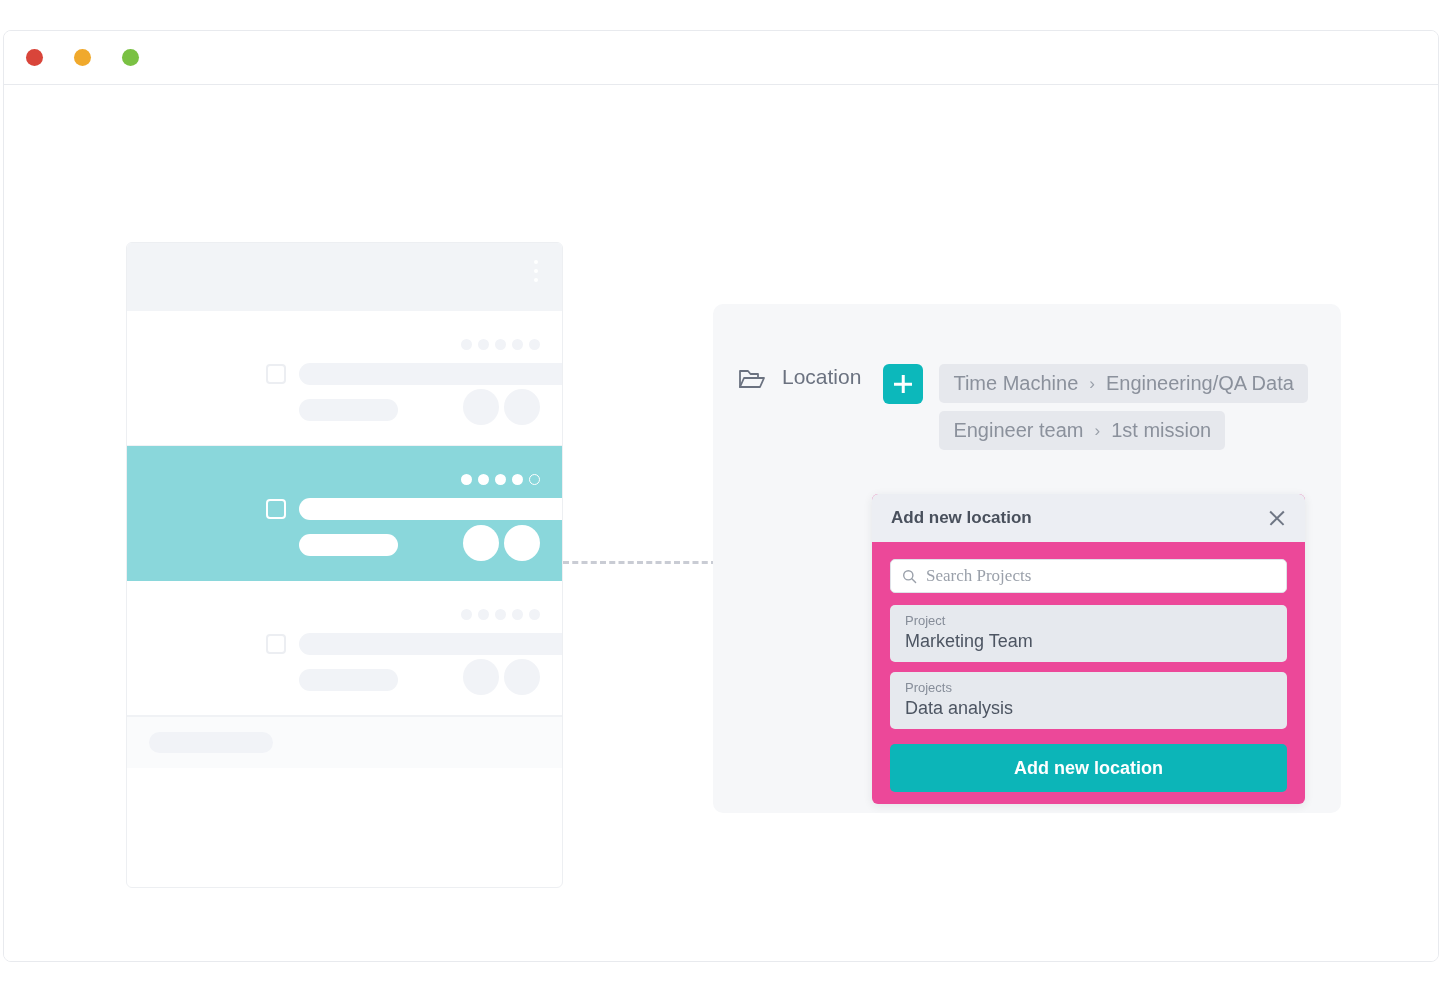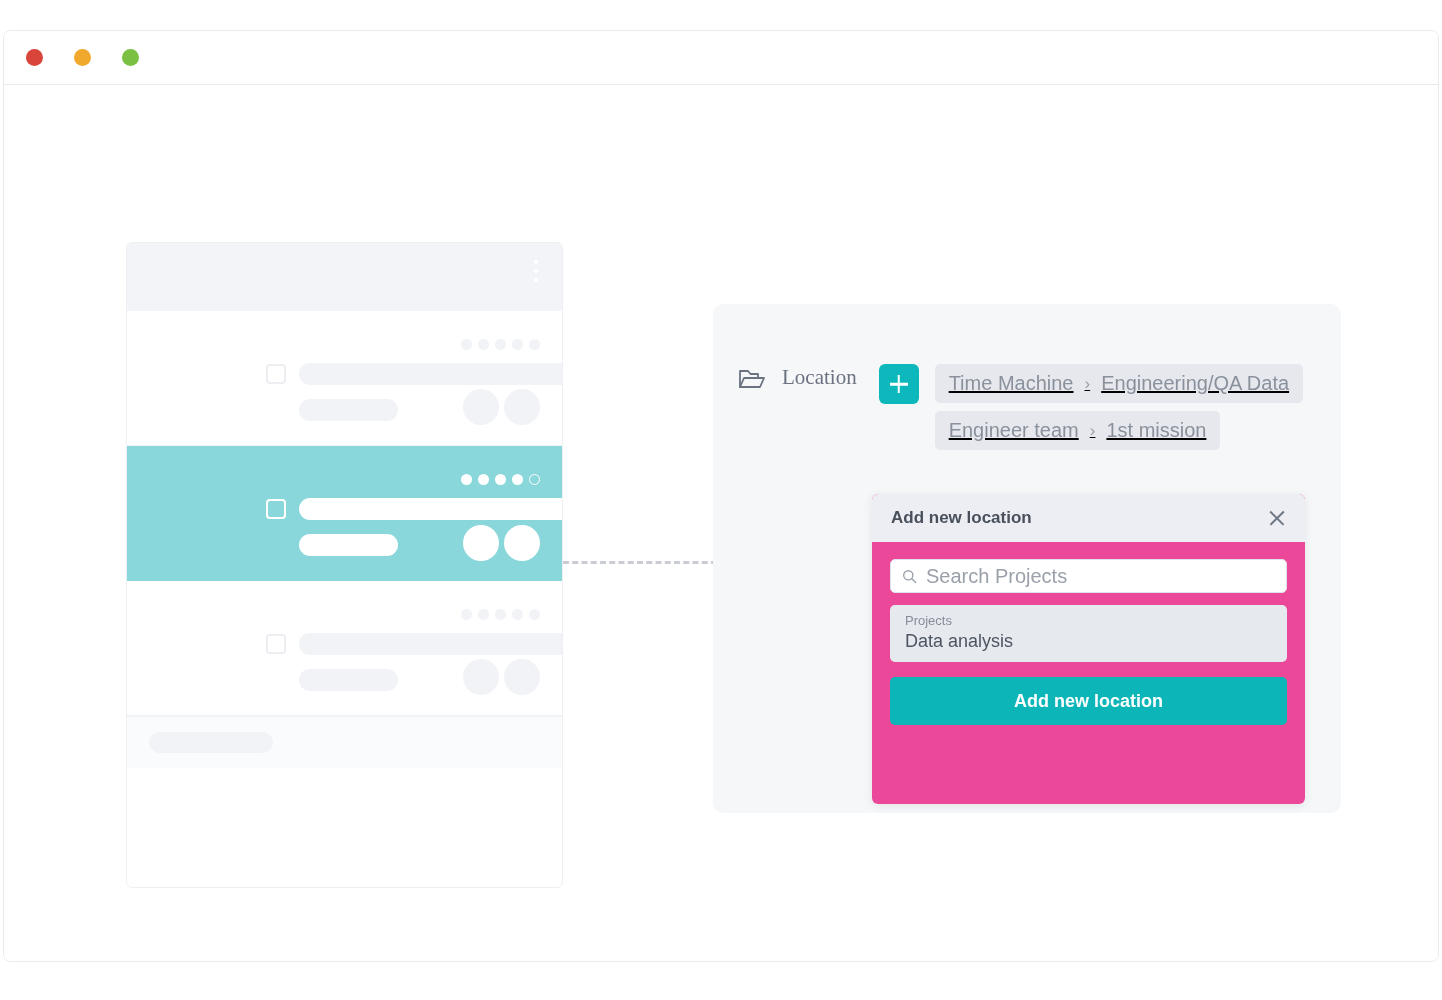--- a/index.html
+++ b/index.html
@@ -200,21 +200,20 @@
   }
 
   .folder-icon { width: 28px; height: 24px; margin-top: 3px; flex: none; }
 
   .loc-label {
     font-size: 21px;
     color: #6b7280;
     margin-left: 16px;
     margin-top: 1px;
     white-space: nowrap;
-    font-family: Liberation Serif, serif;
   }
 
   .plus-btn {
     width: 40px;
     height: 40px;
     background: #0cb8bb;
     border-radius: 6px;
     margin-left: 22px;
     flex: none;
     position: relative;
@@ -229,21 +228,20 @@
   }
   .plus-btn::before { width: 18px; height: 2.5px; transform: translate(-50%,-50%); }
   .plus-btn::after  { width: 2.5px; height: 18px; transform: translate(-50%,-50%); }
 
   .crumbs {
     margin-left: 16px;
     display: flex;
     flex-direction: column;
     gap: 8px;
     align-items: flex-start;
-    text-decoration: underline;
   }
 
   .crumb {
     background: #e6e8ed;
     border-radius: 5px;
     padding: 8px 14px;
     font-size: 20px;
     color: #8b919c;
     display: flex;
     align-items: center;
@@ -302,23 +300,23 @@
     display: flex;
     align-items: center;
     padding: 0 11px;
     margin-bottom: 12px;
     background: #ffffff;
   }
   .search-icon { width: 15px; height: 15px; flex: none; margin-right: 9px; }
   .search-box input {
     border: none;
     outline: none;
-    font-size: 20px;
+    font-size: 17px;
     color: #9aa0aa;
-    font-family: Liberation Sans, sans-serif;
+    font-family: Liberation Serif, serif;
     width: 100%;
     background: transparent;
   }
   .search-box input::placeholder { color: #9aa0aa; }
 
   .select-field {
     background: #e6e9ee;
     border-radius: 5px;
     padding: 8px 15px 10px 15px;
     margin-bottom: 10px;
@@ -462,20 +460,24 @@
           <div class="search-box">
             <span class="search-icon">
               <svg viewBox="0 0 15 15" width="15" height="15" fill="none" stroke="#9aa0aa" stroke-width="1.4" stroke-linecap="round">
                 <circle cx="6.3" cy="6.3" r="4.6"></circle>
                 <path d="M9.8 9.8 L13.6 13.6"></path>
               </svg>
             </span>
             <input type="text" placeholder="Search Projects" style="">
           </div>
 
+          <div class="select-field">
+            <div class="field-label">Project</div>
+            <div class="field-value">Marketing Team</div>
+          </div>
 
           <div class="select-field">
             <div class="field-label">Projects</div>
             <div class="field-value">Data analysis</div>
           </div>
 
           <button class="primary-btn">Add new location</button>
         </div>
       </div>
     </div>

